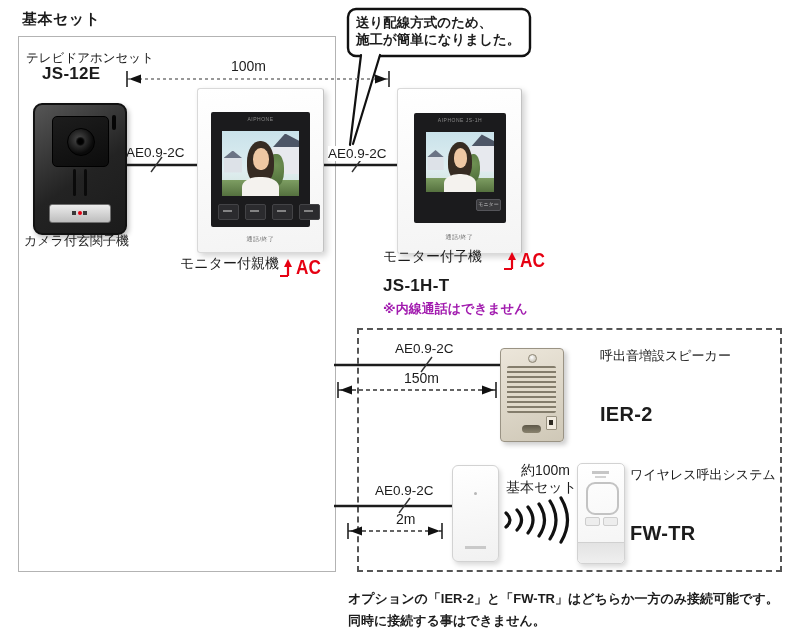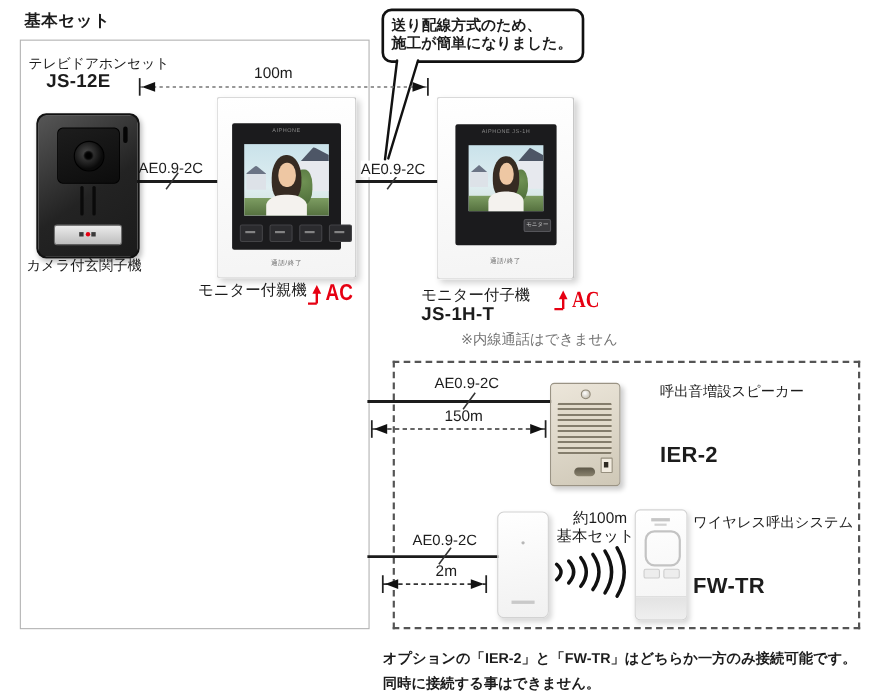--- a/index.html
+++ b/index.html
@@ -10,21 +10,21 @@
   }
   .abs{position:absolute;}
   
   .h-title{font-size:15px;font-weight:bold;letter-spacing:.5px;}
   .t-small{font-size:12.5px;}
   .t-model{font-size:17px;font-weight:bold;letter-spacing:.3px;}
   .t-model-lg{font-size:20px;font-weight:bold;letter-spacing:.3px;margin-top:40px;}
   .t-label{font-size:13px;}
   .t-cable{font-size:13.5px;}
   .t-dist{font-size:14px;}
-  .t-note{font-size:13px;font-weight:normal;color:#737373;margin-left:36px;}
+  .t-note{font-size:13px;font-weight:bold;color:#a21caf;}
   .t-ac{font-size:21px;font-weight:bold;color:#e60012;transform:scaleX(.82);transform-origin:left;letter-spacing:0;}
   .t-foot{font-size:13px;font-weight:bold;line-height:22px;}
   .nowrap{white-space:nowrap;}
   
   .basic-box{border:1px solid #b3b3b3;background:transparent;z-index:0;}
   .option-box{border:2px dashed #555;z-index:0;}
   .callout-text{z-index:5;padding:5px 8px;font-size:13.5px;line-height:17px;font-weight:bold;}
   
   svg.layer{position:absolute;left:0;top:0;pointer-events:none;}
   #bubble-svg{z-index:1;}
@@ -164,21 +164,21 @@
 
 <div class="abs lblz acwrap nowrap" style="left:180px;top:255px;">
   <span class="t-dist" style="font-size:14px;">モニター付親機</span>
   <svg class="ac-icon" width="15" height="20" viewBox="0 0 15 20">
     <path d="M1,18 H9 M9,18 V7" fill="none" stroke="#e60012" stroke-width="2.2"></path>
     <polygon points="9,1 5,9 13,9" fill="#e60012"></polygon>
   </svg>
   <span class="t-ac">AC</span>
 </div>
 
-<div class="abs lblz acwrap nowrap" style="left:383px;top:260px;font-family:Liberation Serif, serif;">
+<div class="abs lblz acwrap nowrap" style="left:383px;top:248px;">
   <span style="font-size:14px;">モニター付子機</span>
   <svg class="ac-icon" width="15" height="20" viewBox="0 0 15 20" style="margin-left:21px;">
     <path d="M1,18 H9 M9,18 V7" fill="none" stroke="#e60012" stroke-width="2.2"></path>
     <polygon points="9,1 5,9 13,9" fill="#e60012"></polygon>
   </svg>
   <span class="t-ac">AC</span>
 </div>
 <div class="abs t-model lblz nowrap" style="left:383px;top:276px;">JS-1H-T</div>
 <div class="abs t-note lblz nowrap" style="left:383px;top:300px;">※内線通話はできません</div>
 

